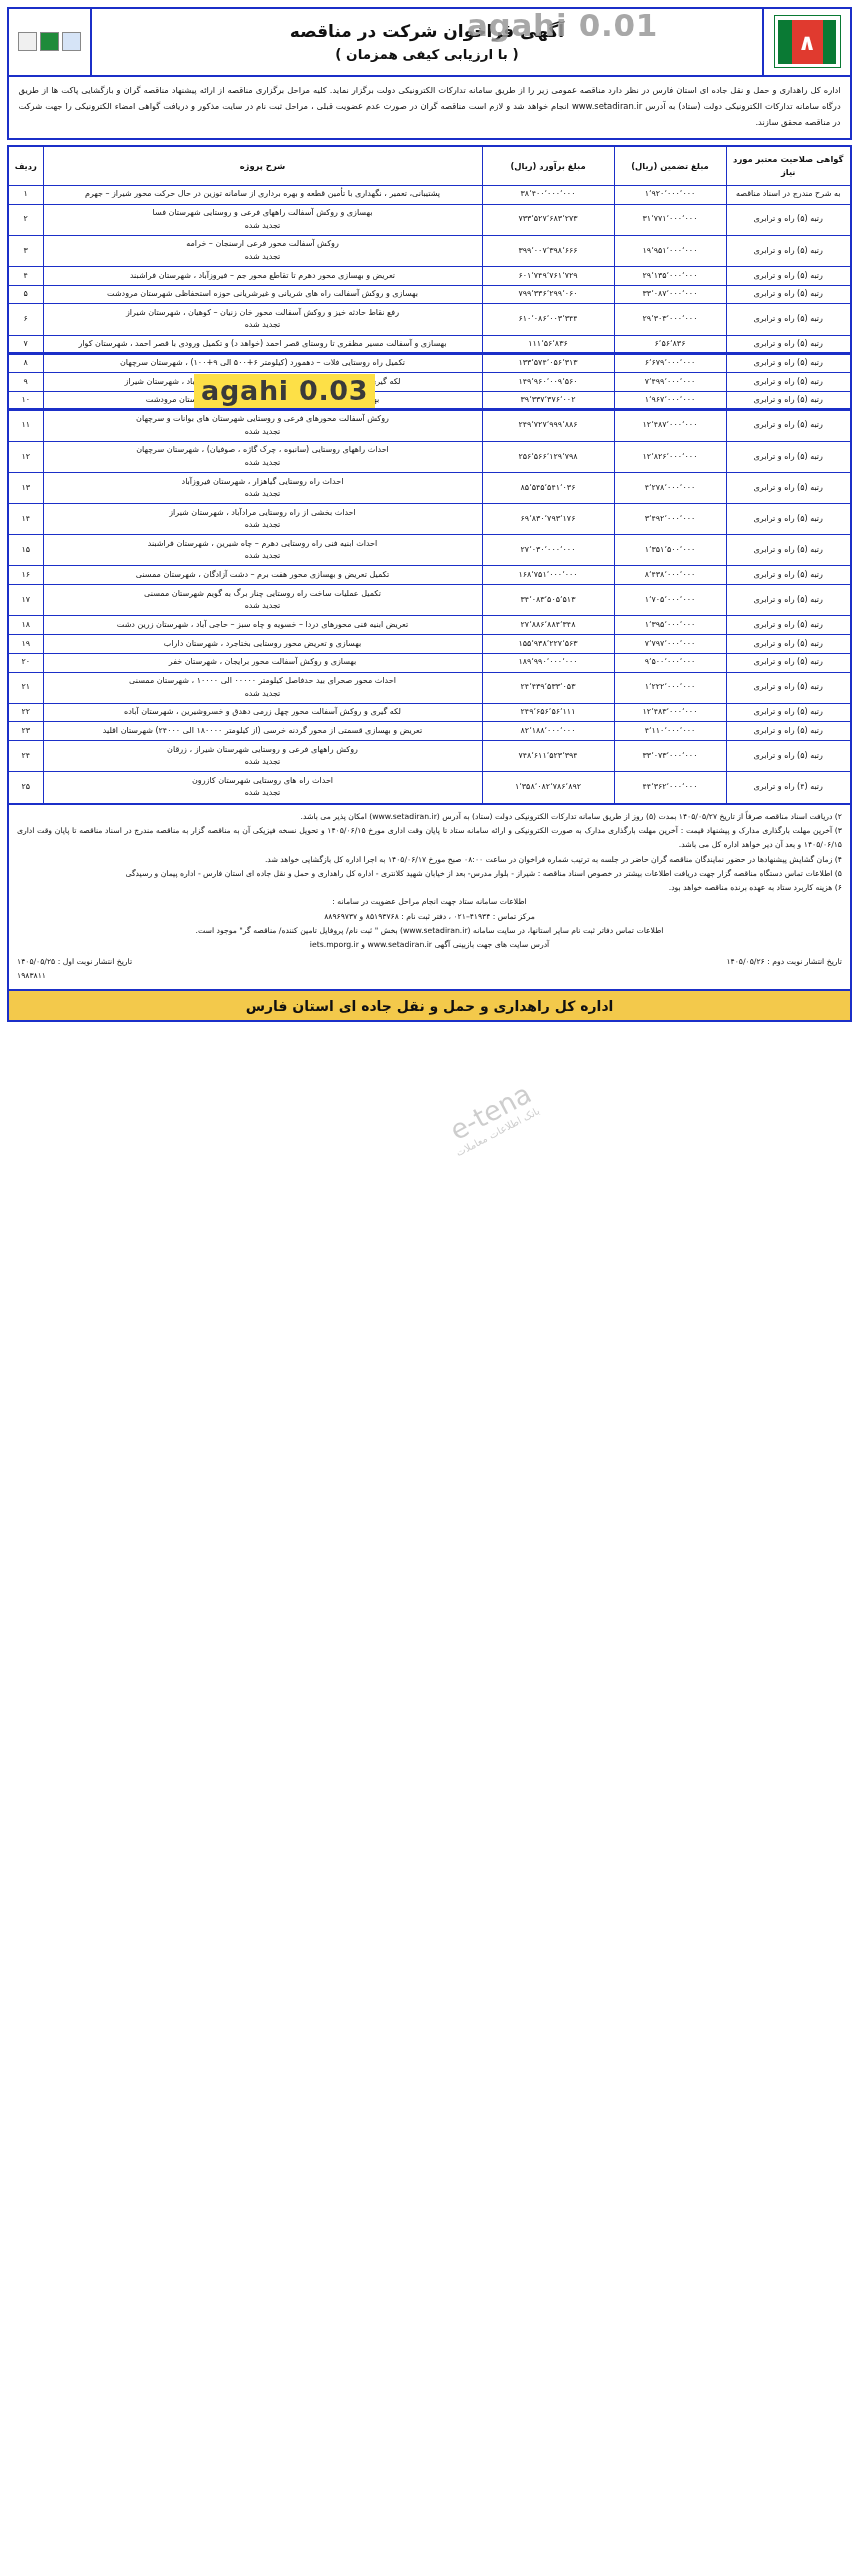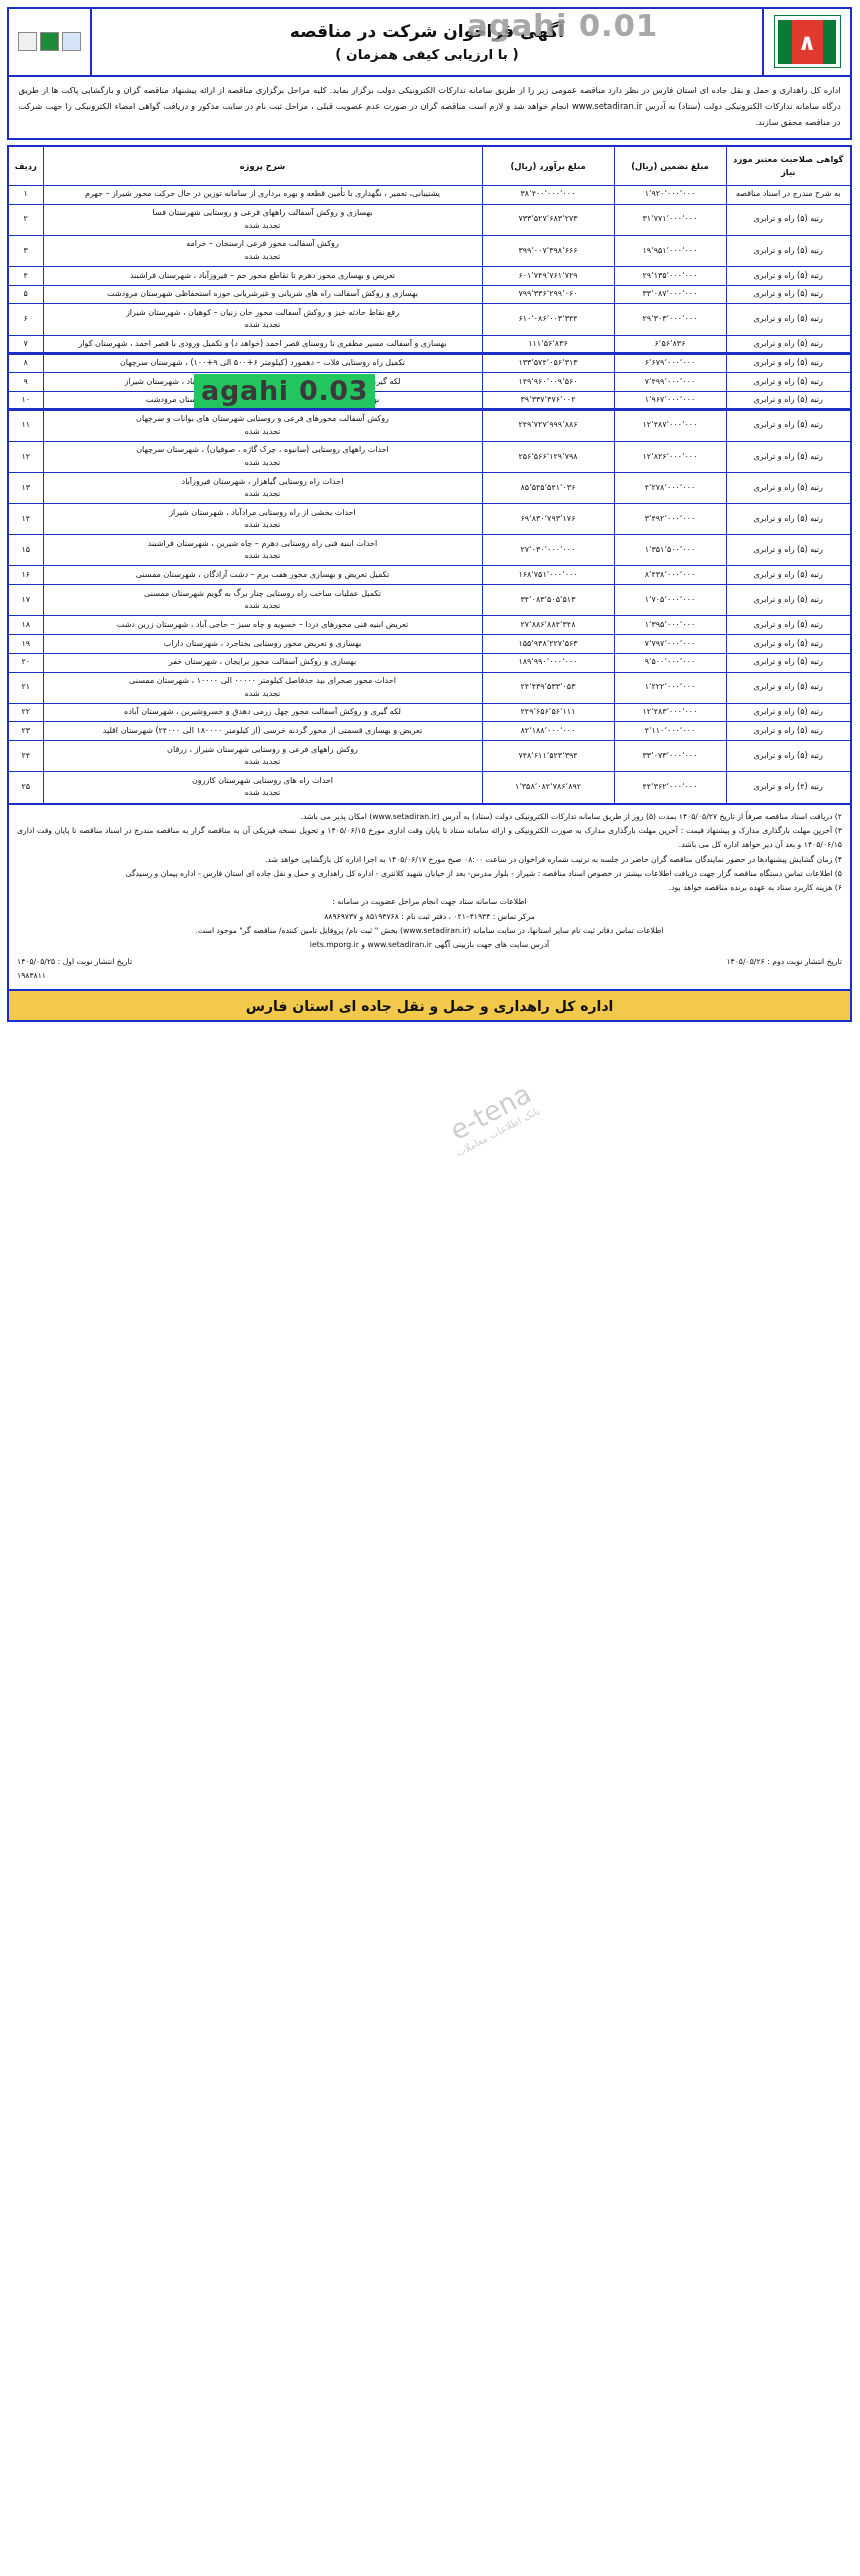--- a/index.html
+++ b/index.html
@@ -32,21 +32,21 @@
   col.c-amount{width:132px;}
   col.c-guarantee{width:112px;}
   col.c-cert{width:125px;}
   td.desc{text-align:center;margin-top:23px;}
   .renew{display:block;}
   .num{direction:ltr;unicode-bidi:embed;}
 
   
   .wm{position:absolute;pointer-events:none;font-weight:bold;letter-spacing:0.7px;}
   .wm1{top:6.7px;right:202px;font-size:31px;color:#9a9a9a;opacity:.85;}
-  .wm2{top:374px;right:485px;font-size:27px;color:#3a3a3a;background:#22c55e;padding:1.3px 6.7px;}
+  .wm2{top:374px;right:485px;font-size:27px;color:#3a3a3a;background:#fde047;padding:1.3px 6.7px;}
   .wm-diag{position:absolute;top:1097px;right:323px;transform:rotate(-28deg);font-size:27px;color:#bdbdbd;opacity:.75;font-family:"DejaVu Sans","Liberation Sans",sans-serif;}
   .wm-diag small{display:block;font-size:10px;text-align:center;}
 
   
   .band{position:absolute;left:8px;right:8px;height:2.7px;background:#1b2fc8;}
 
   
   .notes{border:2px solid #1b2fc8;border-top:none;padding:5.4px 8px;font-size:7.7px;line-height:1.85;text-align:justify;color:#111;}
   .notes .centered{text-align:center;}
   .dates{display:flex;justify-content:space-between;font-size:7.7px;padding-top:2.7px;}

